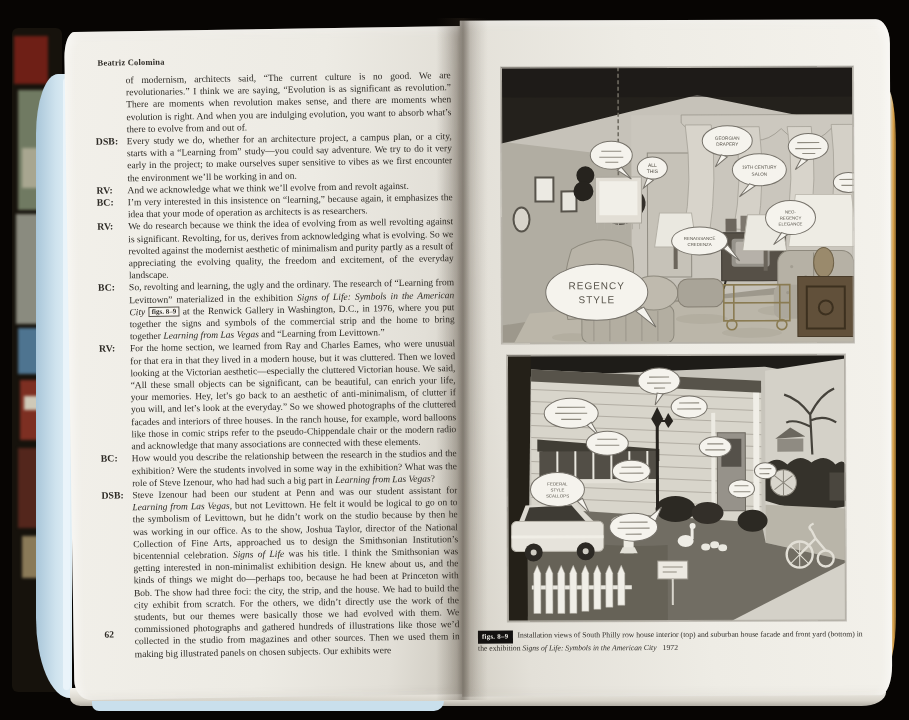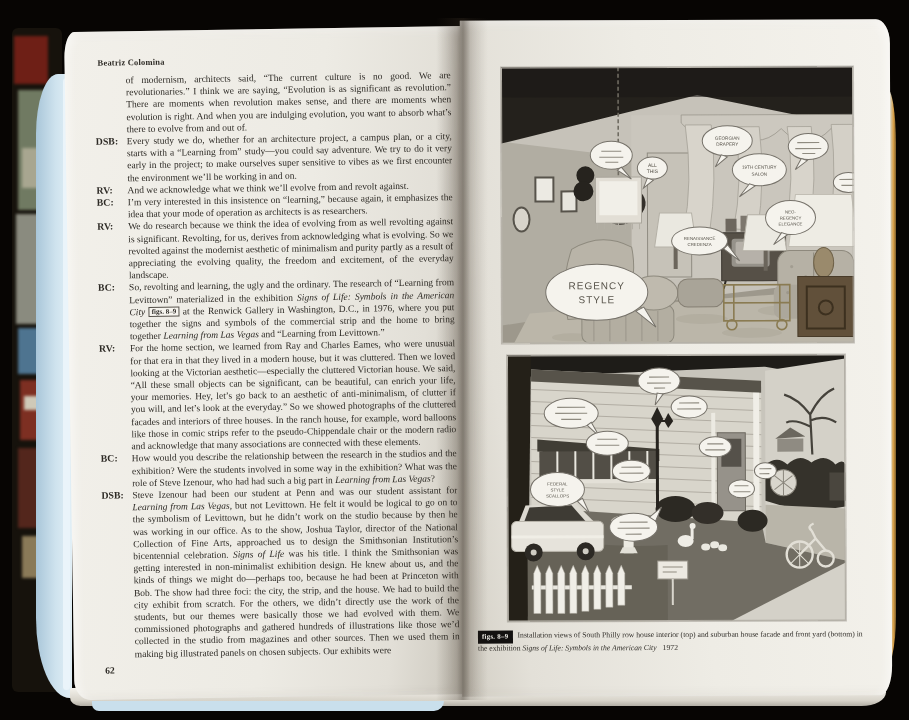--- a/index.html
+++ b/index.html
@@ -40,21 +40,21 @@
   
   .running-header{position:absolute;left:33px;top:26px;font-size:8.5px;font-weight:bold;
               letter-spacing:.2px;color:#2e2b26;}
   .dialogue{position:absolute;left:30px;top:43px;width:356px;height:592px;overflow:hidden;color:#2d2a25;}
   .d-row{display:grid;grid-template-columns:31px 1fr;}
   .spk{font-weight:bold;font-size:9.8px;line-height:12.2px;}
   .d-row p{margin:0;font-size:9.5px;line-height:12.2px;text-align:justify;}
   .it{font-style:italic;}
   .figbox{display:inline-block;font-size:7px;font-weight:bold;border:1px solid #55514a;
               padding:0 2px;line-height:8.5px;vertical-align:1px;background:#f6f4ee;white-space:nowrap;}
-  .page-number{position:absolute;left:31px;top:634px;font-size:9.5px;font-weight:bold;color:#2d2a25;}
+  .page-number{position:absolute;left:31px;top:598px;font-size:9.5px;font-weight:bold;color:#2d2a25;}
   
   figure{margin:0;position:absolute;}
   .photo-top{left:41px;top:47px;}
   .photo-bottom{left:46px;top:335px;}
   figure svg{display:block;box-shadow:0 0 0 1px rgba(90,84,74,.3);}
   .caption{position:absolute;left:16px;top:610px;width:394px;font-size:7.7px;line-height:9.8px;color:#33302b;}
   .cap-box{display:inline-block;background:#131110;color:#f4f2ec;font-weight:bold;font-size:6.8px;
               padding:1px 4px 2px;margin-right:5px;vertical-align:-1px;letter-spacing:.3px;}
   .cap-year{margin-left:6px;}
   

